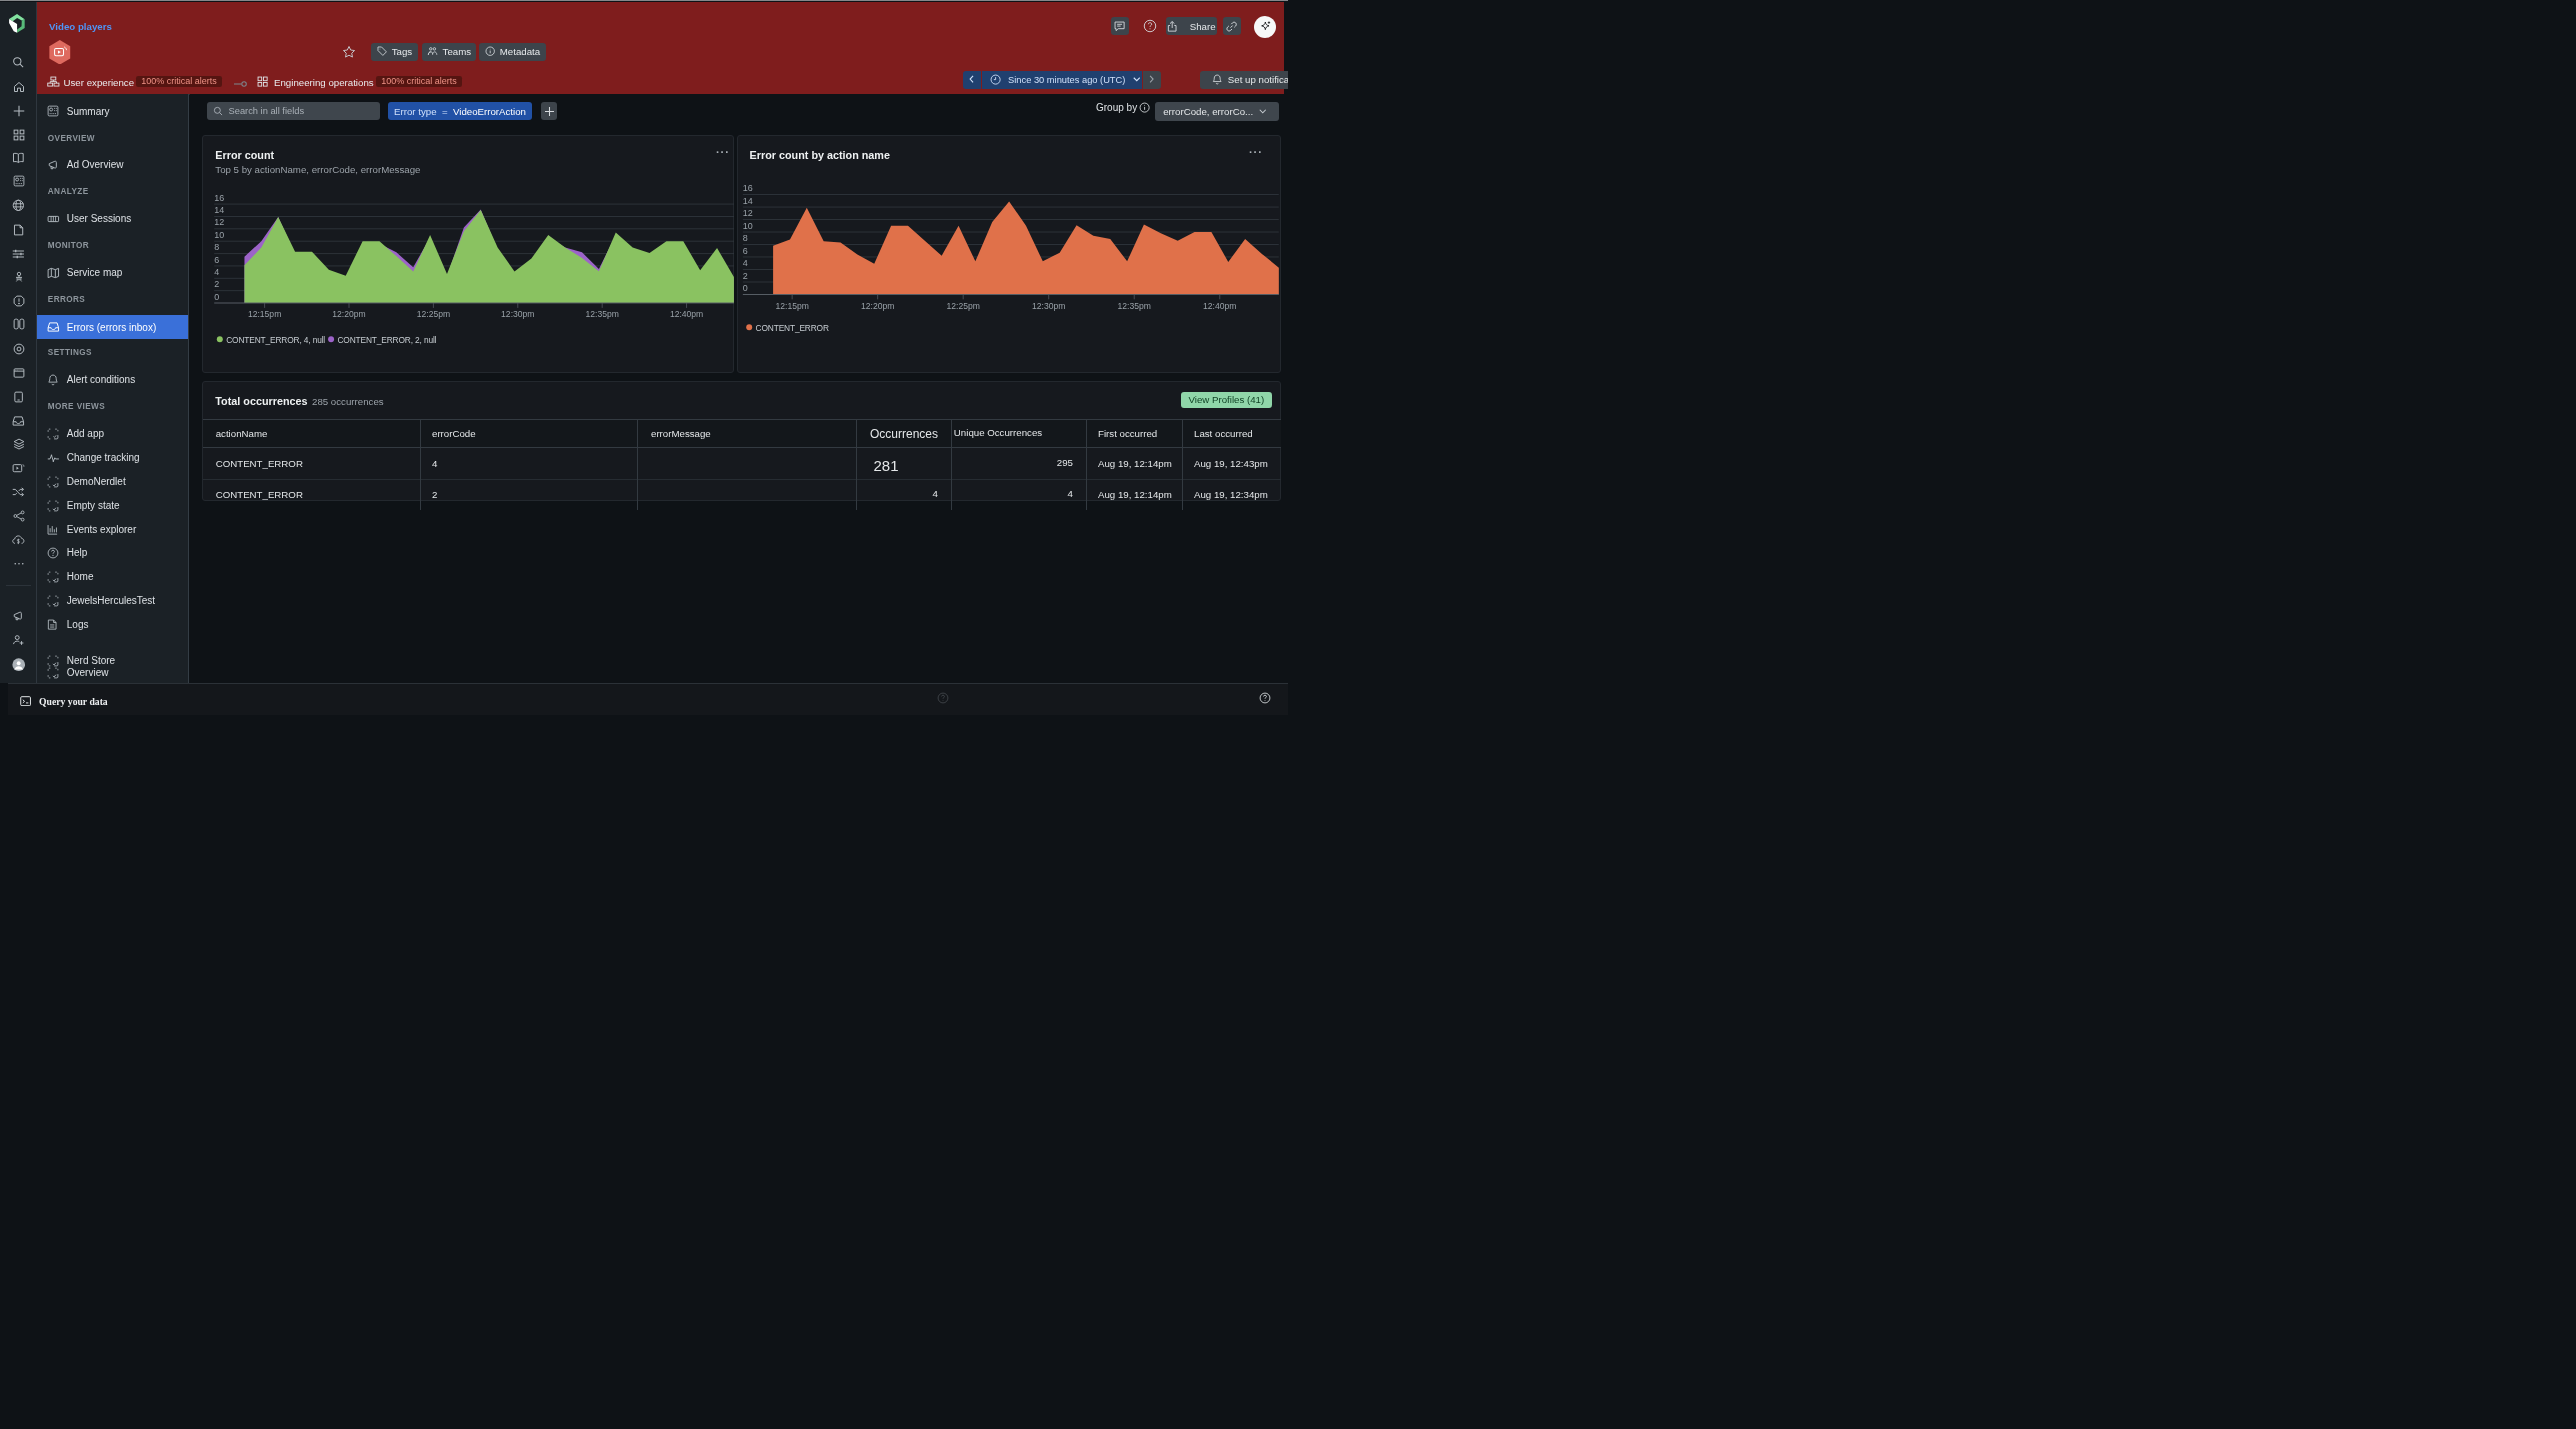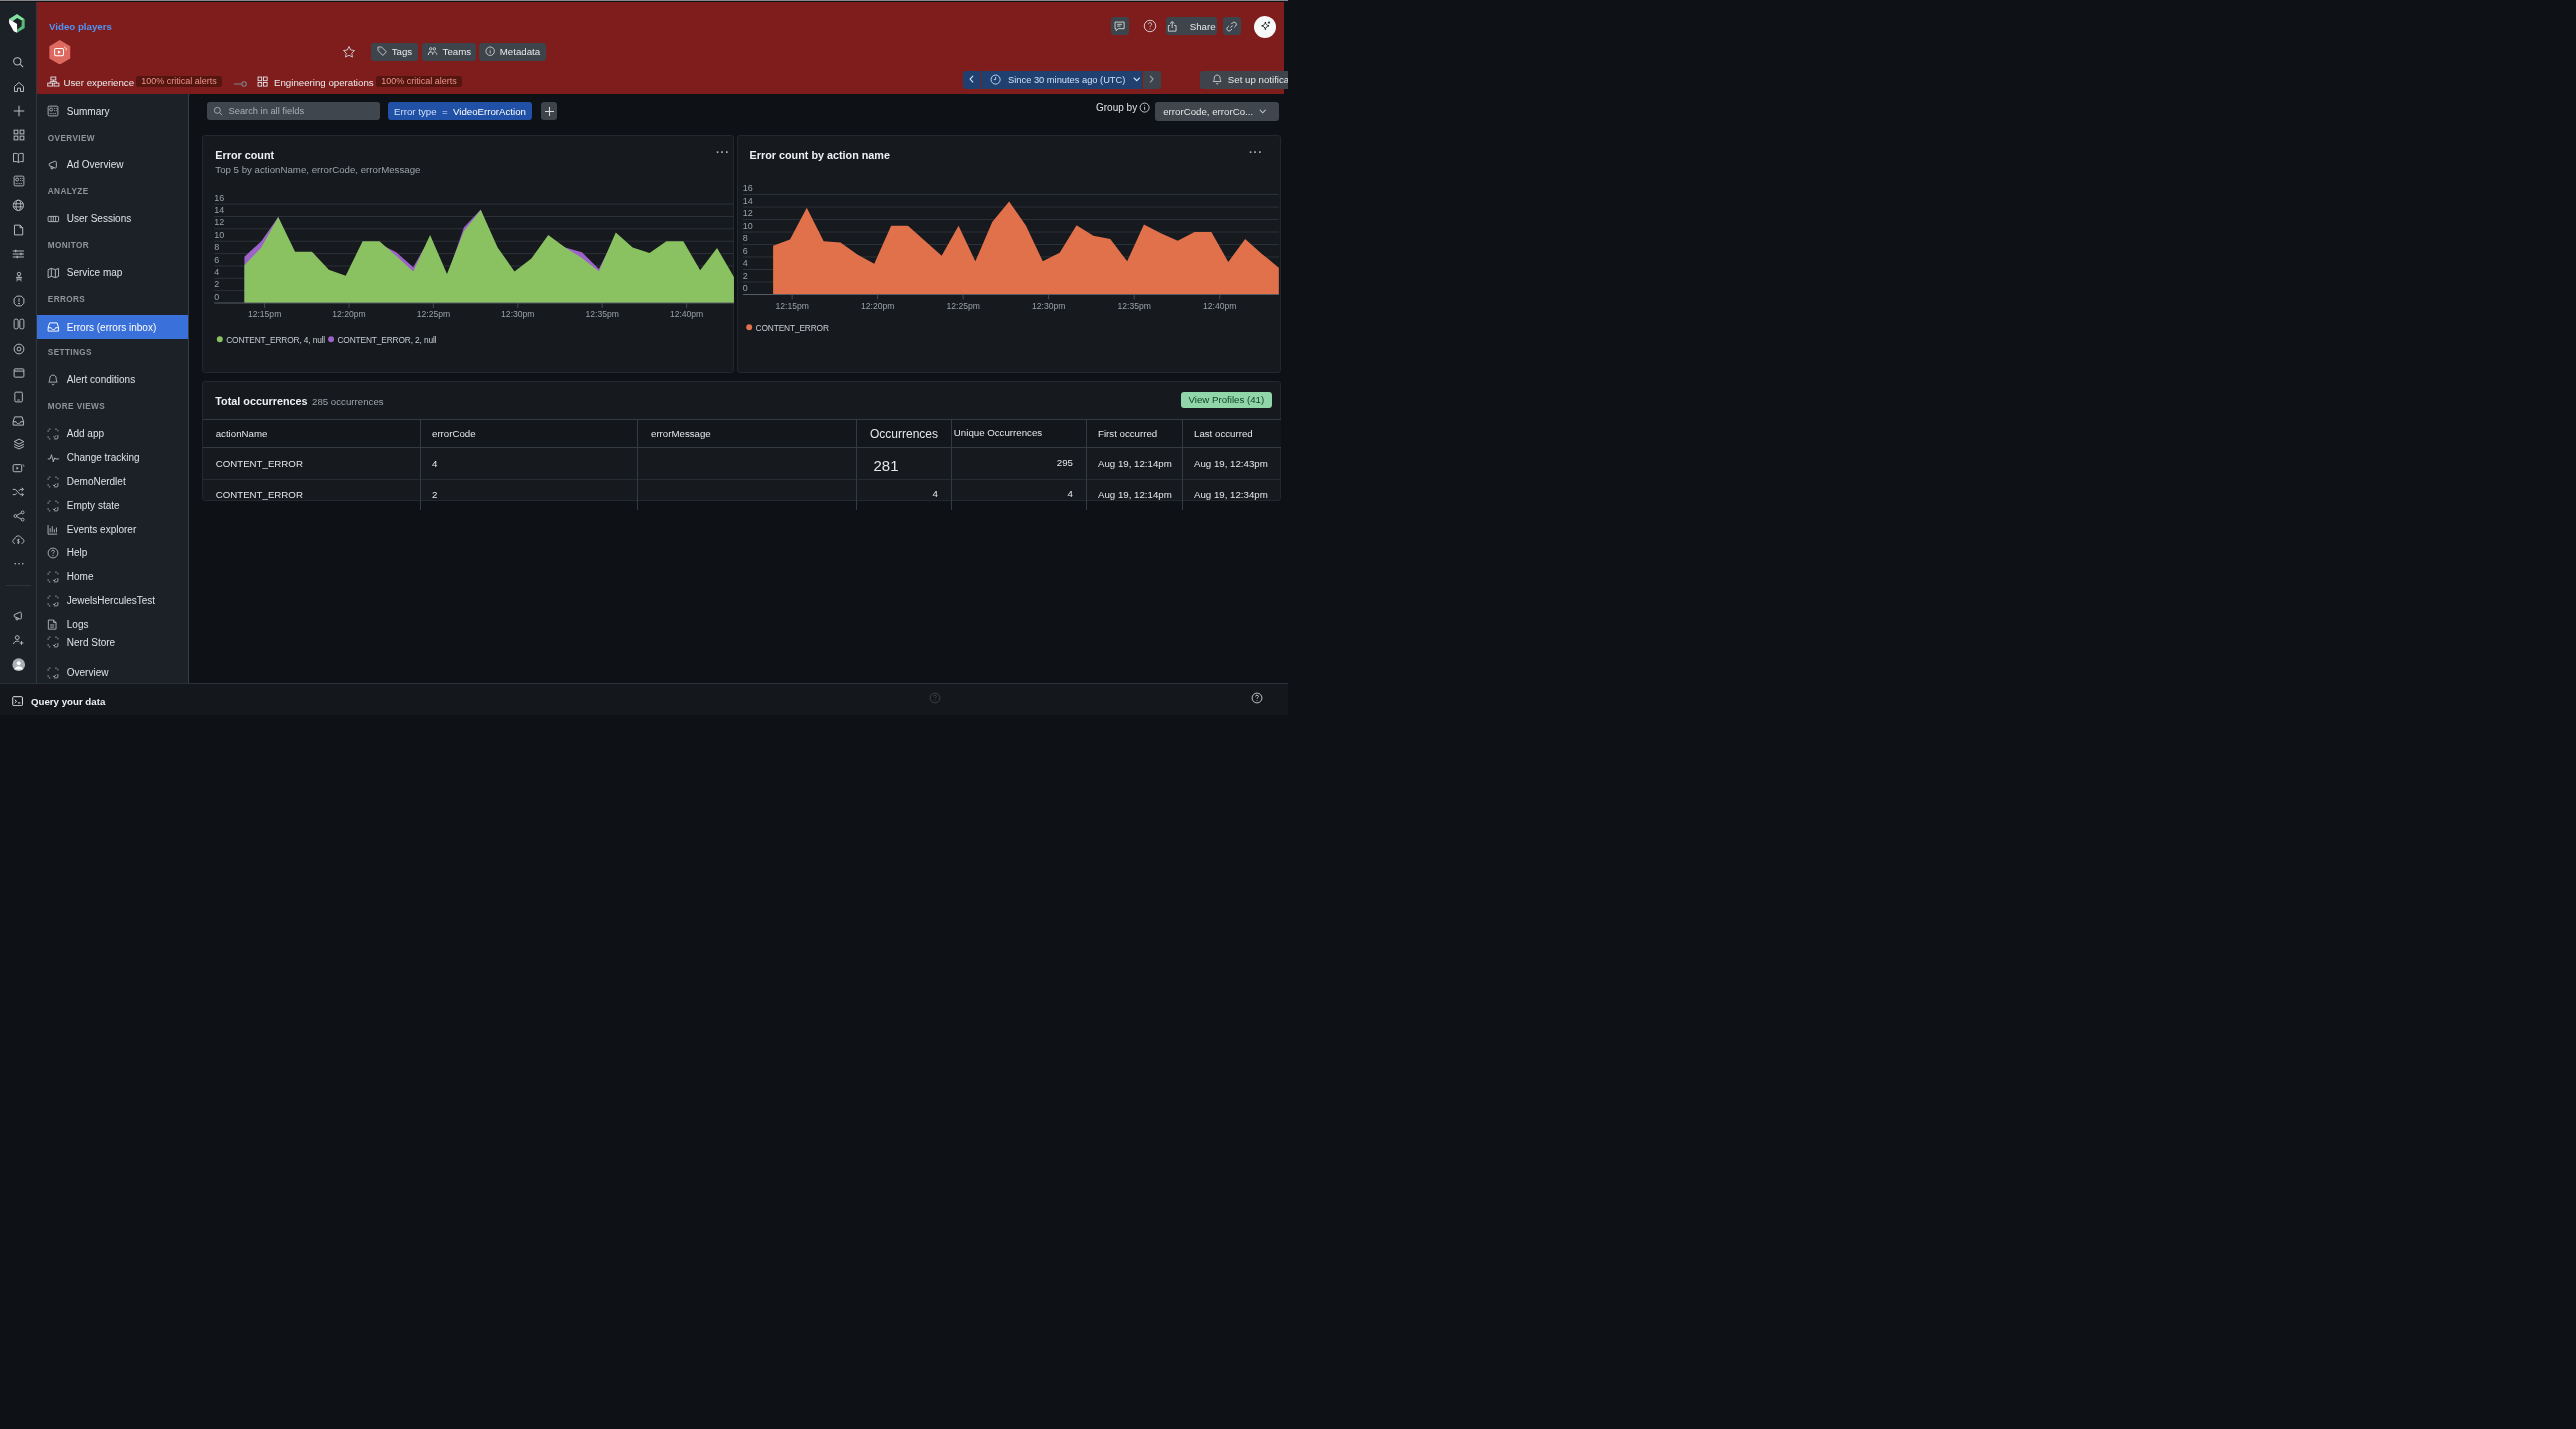--- a/index.html
+++ b/index.html
@@ -17,21 +17,21 @@
   #sidebar { position:absolute; left:37px; top:94px; width:152px; height:589px; background:#1b2126; border-right:0.7px solid #343d45; }
   .navitem { position:absolute; left:0; width:151px; height:21.6px; display:flex; align-items:center; color:#dde1e5; font-size:10px; }
   .navitem .nico { width:12.7px; margin-left:10.4px; margin-right:6.7px; display:flex; color:#b0b8be; }
   .navsec { position:absolute; left:10.8px; font-size:8.2px; font-weight:bold; letter-spacing:0.4px; color:#8d959c; }
   .navsel { background:#3a70d9; color:#fff; }
   .navsel .nico { color:#fff; }
   
   #content { position:absolute; left:190px; top:94px; right:0; height:589px; background:#0e1216; }
   .panel { position:absolute; background:#16191e; border:0.7px solid #23282e; border-radius:3px; }
   
-  #bottombar { position:absolute; left:0; top:683px; width:1288px; height:32px; background:#14171b; border-top:0.7px solid #2b3137; }
+  #bottombar { position:absolute; left:8px; top:683px; width:1288px; height:32px; background:#14171b; border-top:0.7px solid #2b3137;font-family:Liberation Serif, serif; }
   .btn { display:flex; align-items:center; justify-content:center; background:#3d444b; border-radius:3px; color:#e6e9eb; font-size:9.7px; }
   .chip { background:#551511; color:#ef9286; font-size:9px; border-radius:2.2px; display:flex; align-items:center; padding:0 5.2px; white-space:nowrap; }
 </style>
 </head>
 <body>
 <div id="topstrip"></div>
 <div id="rail">
 
   <div class="abs" style="left:8.6px; top:12.3px">
     <svg width="16.4" height="19.4" viewBox="0 0 21.5 25.5">
@@ -462,21 +462,21 @@
           <path d="M1.5 5 V3 A1.5 1.5 0 0 1 3 1.5 H5 M11 1.5 H13 A1.5 1.5 0 0 1 14.5 3 V5 M1.5 11 V13 A1.5 1.5 0 0 0 3 14.5 H5" stroke-dasharray="2 1.6"></path>
           <path d="M9.3 11.4 L10.8 12.9 L13.3 9.9" transform="translate(-1.4,.4)"></path>
         </svg>
       </span>JewelsHerculesTest</div>
   <div class="navitem" style="top:520px;"><span class="nico">
         <svg width="10.4" height="11.2" viewBox="0 0 14 16" fill="none" stroke="currentColor" stroke-width="1.3">
           <path d="M1.5 1.5 H9 L12.5 5 V14.5 H1.5 Z"></path>
           <path d="M9 1.5 V5 H12.5 M4 8.5 H10 M4 11.5 H10"></path>
         </svg>
       </span>Logs</div>
-  <div class="navitem" style="top:532px;align-items:flex-end;"><span class="nico">
+  <div class="navitem" style="top:556px;"><span class="nico">
         <svg width="12" height="12" viewBox="0 0 16 16" fill="none" stroke="currentColor" stroke-width="1.2">
           <path d="M14.5 9.5 V13 A1.5 1.5 0 0 1 13 14.5 H9.5"></path>
           <path d="M1.5 5 V3 A1.5 1.5 0 0 1 3 1.5 H5 M11 1.5 H13 A1.5 1.5 0 0 1 14.5 3 V5 M1.5 11 V13 A1.5 1.5 0 0 0 3 14.5 H5" stroke-dasharray="2 1.6"></path>
           <path d="M9.3 11.4 L10.8 12.9 L13.3 9.9" transform="translate(-1.4,.4)"></path>
         </svg>
       </span>Nerd Store</div>
   <div class="navitem" style="top:568px;"><span class="nico">
         <svg width="12" height="12" viewBox="0 0 16 16" fill="none" stroke="currentColor" stroke-width="1.2">
           <path d="M14.5 9.5 V13 A1.5 1.5 0 0 1 13 14.5 H9.5"></path>
           <path d="M1.5 5 V3 A1.5 1.5 0 0 1 3 1.5 H5 M11 1.5 H13 A1.5 1.5 0 0 1 14.5 3 V5 M1.5 11 V13 A1.5 1.5 0 0 0 3 14.5 H5" stroke-dasharray="2 1.6"></path>

